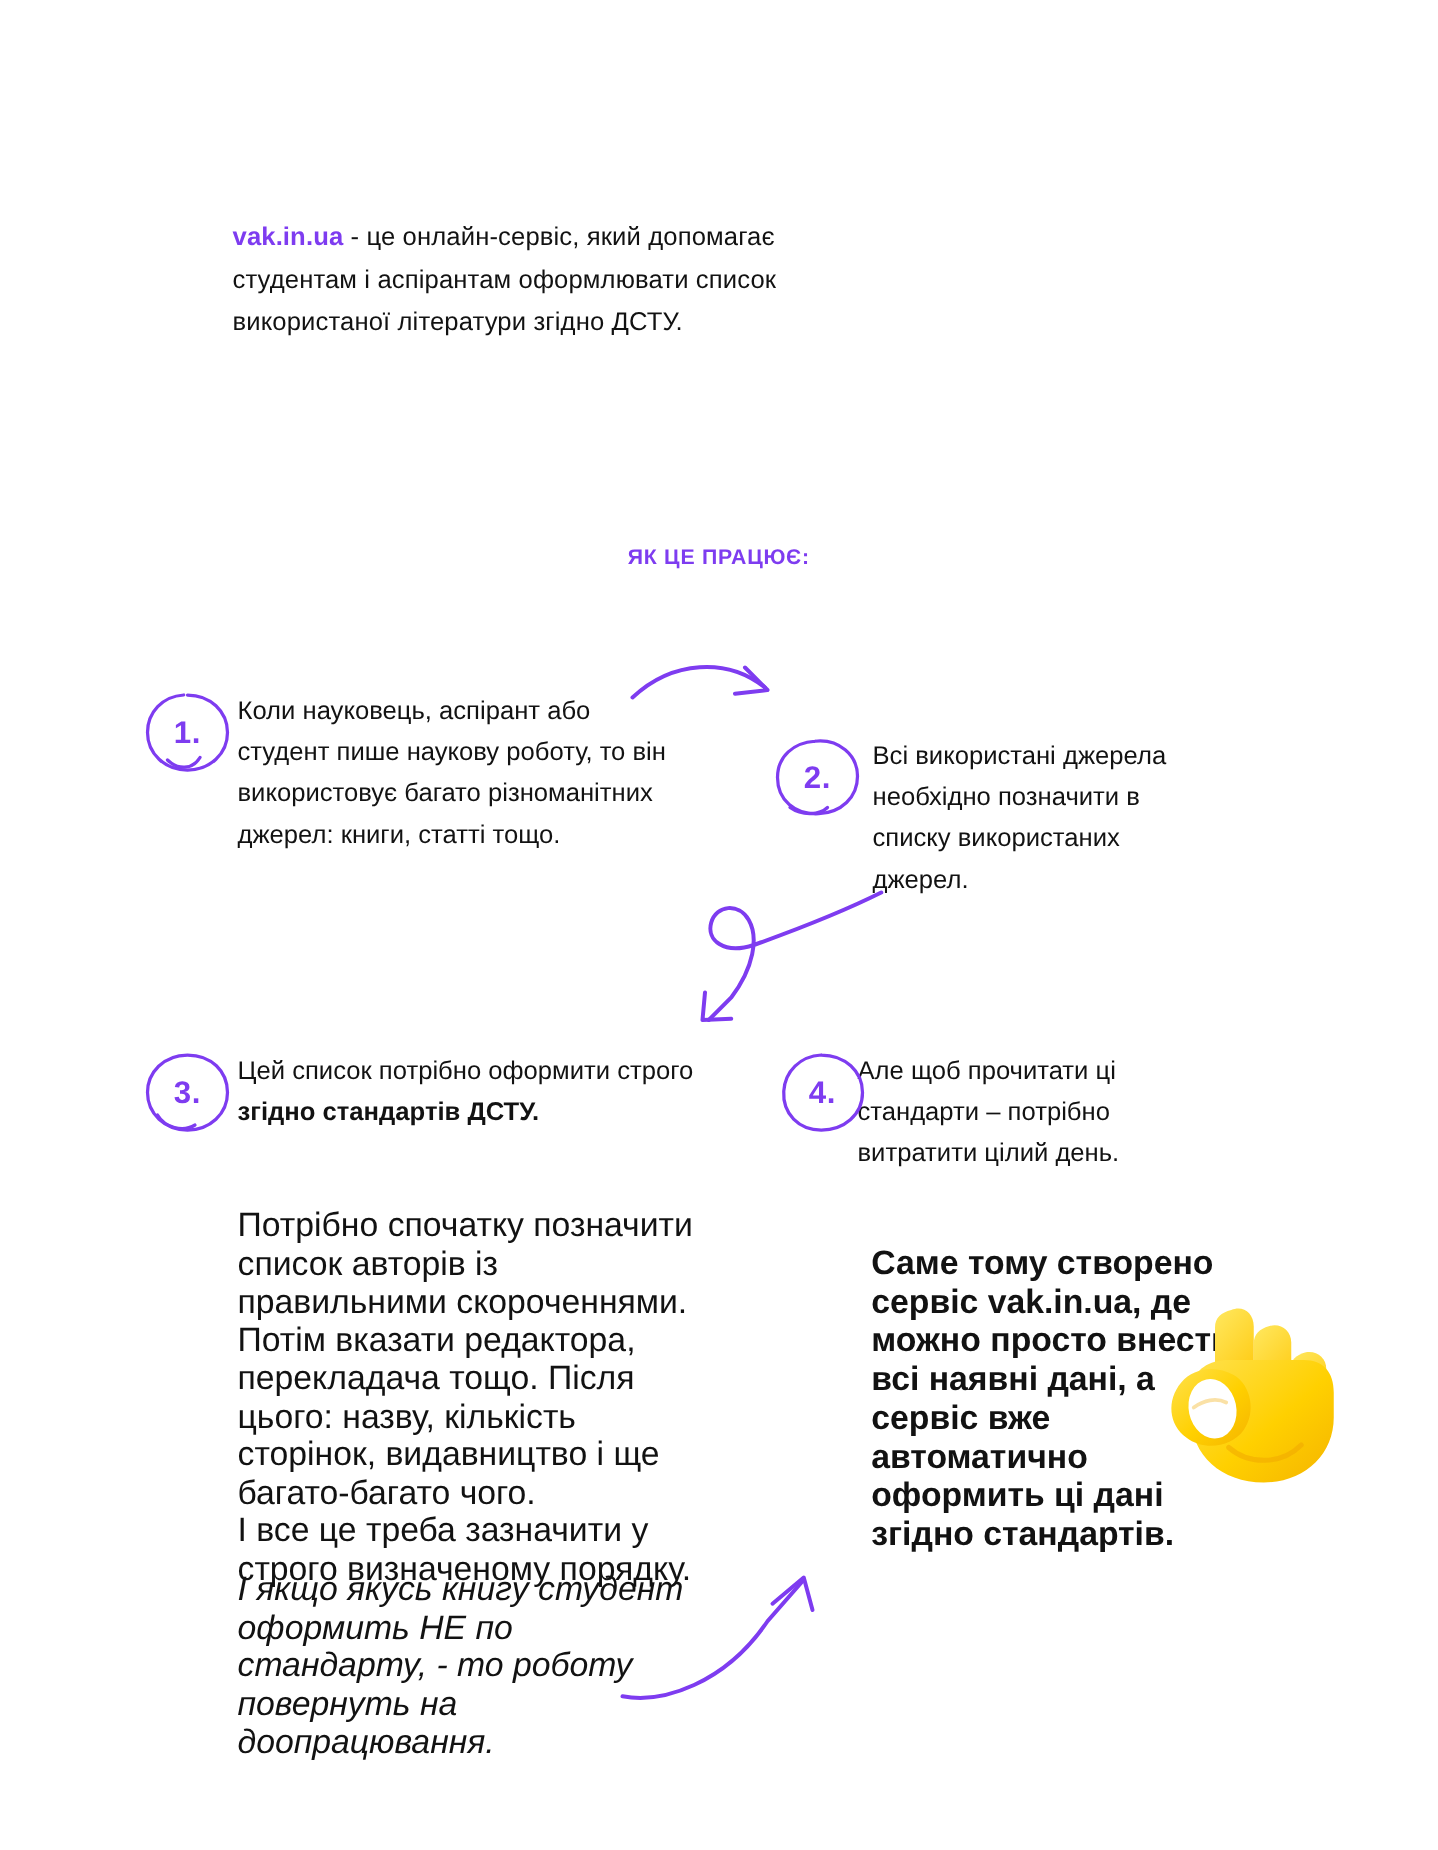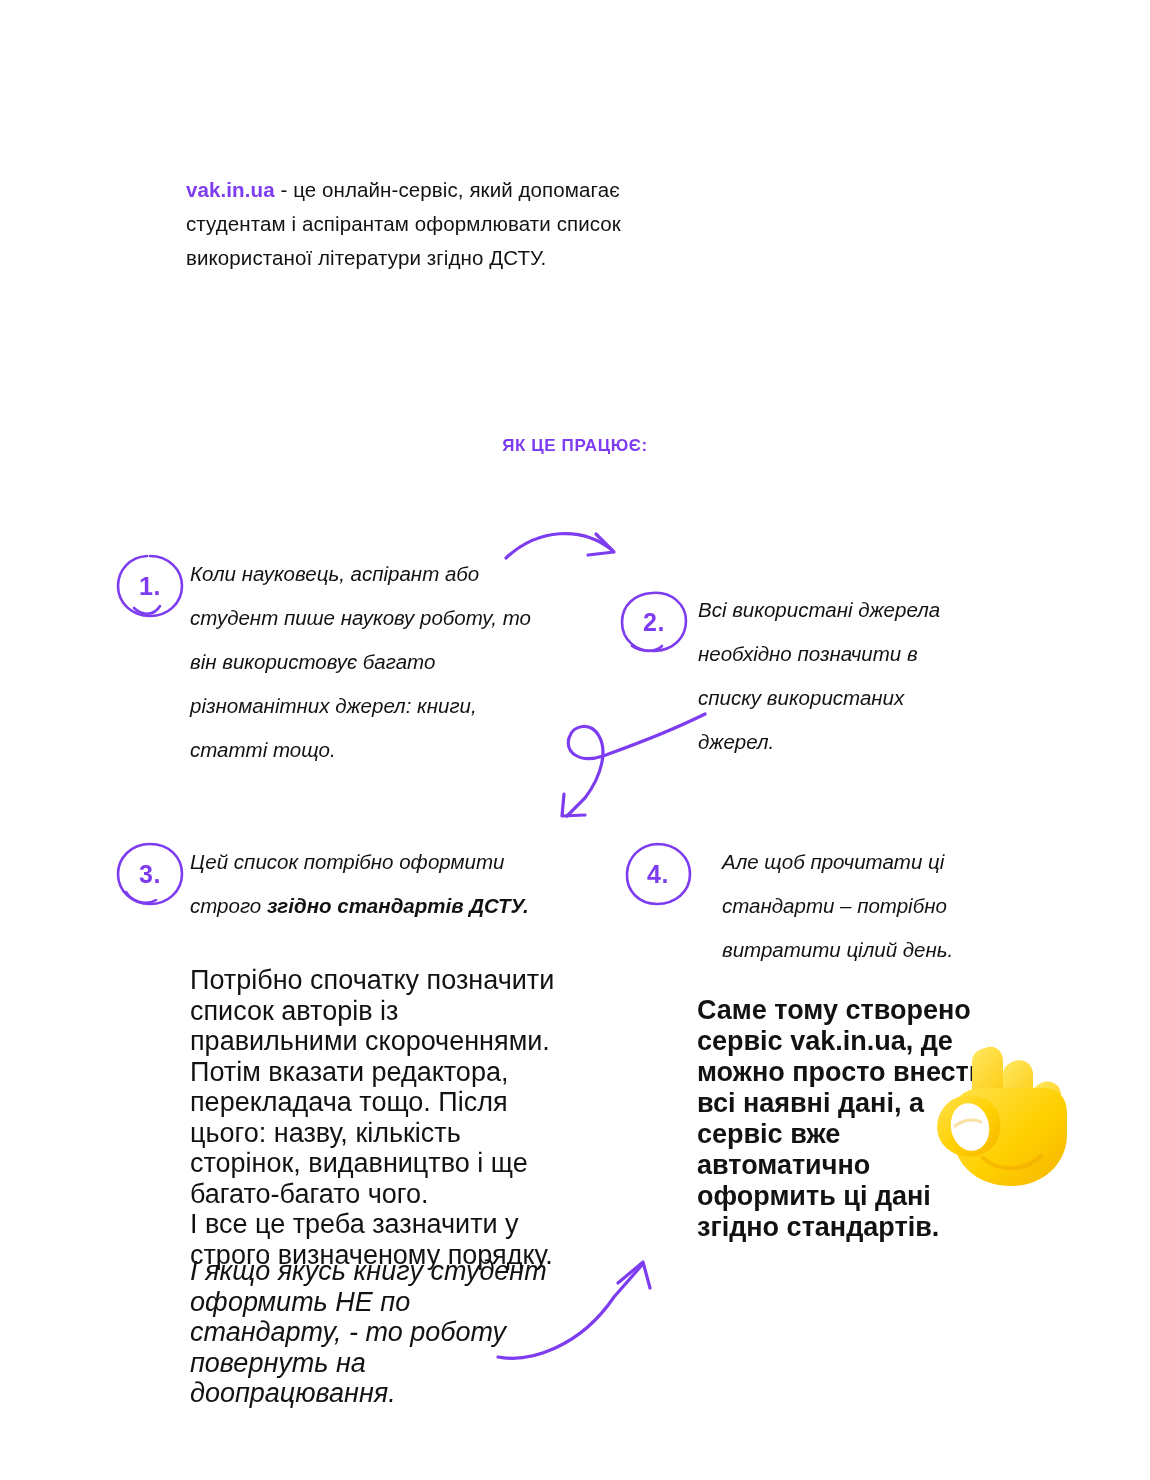--- a/index.html
+++ b/index.html
@@ -78,37 +78,36 @@
     justify-content: center;
     font-size: 25px;
     font-weight: bold;
     color: #7E3CF0;
     letter-spacing: 0.5px;
     padding-bottom: 4px;
     box-sizing: border-box;
   }
   .step-text {
     font-size: 20.5px;
-    line-height: 44px;
+    line-height: 33px;
     color: #121212;
-    font-style: italic;
   }
   .step-text b { font-weight: bold; }
 
   .step1 { left: 114px;  top: 552px;  width: 420px; }
   .step1 .step-text { margin-left: 76px; }
 
   .step2 { left: 618px;  top: 552px;  width: 350px; }
   .step2 .step-text { margin-left: 80px; margin-top: 36px; }
 
   .step3 { left: 114px;  top: 840px;  width: 450px; }
   .step3 .step-text { margin-left: 76px; }
 
   .step4 { left: 622px;  top: 840px;  width: 360px; }
-  .step4 .step-text { margin-left: 100px; }
+  .step4 .step-text { margin-left: 64px; }
 
   .body-para {
     position: absolute;
     font-size: 27px;
     line-height: 30.5px;
     color: #121212;
   }
   .para3a { left: 190px; top: 938px;  width: 370px; }
   .para3b { left: 190px; top: 1229px; width: 370px; font-style: italic; }
   .para4a { left: 697px; top: 968px;  width: 290px; font-weight: bold; line-height: 31px; }

